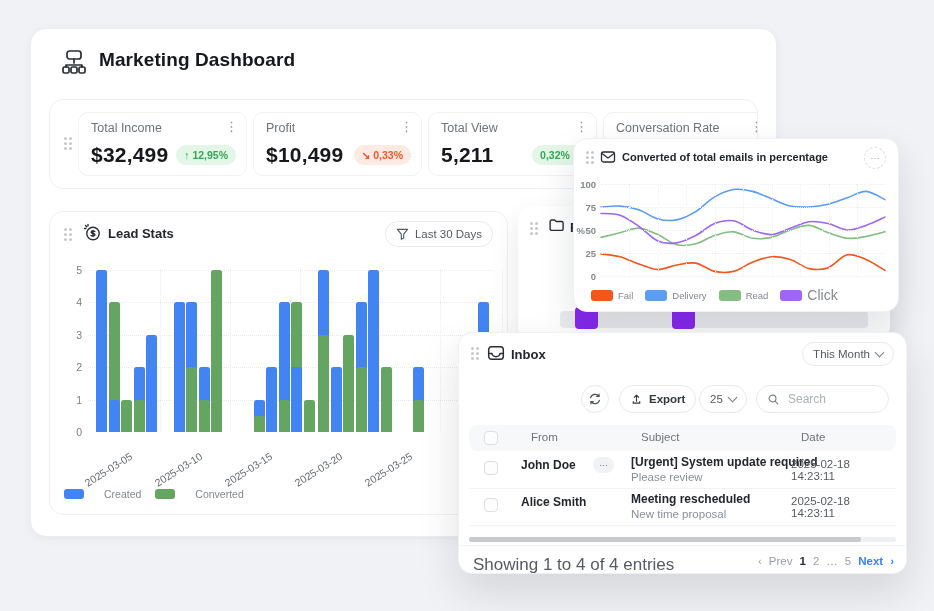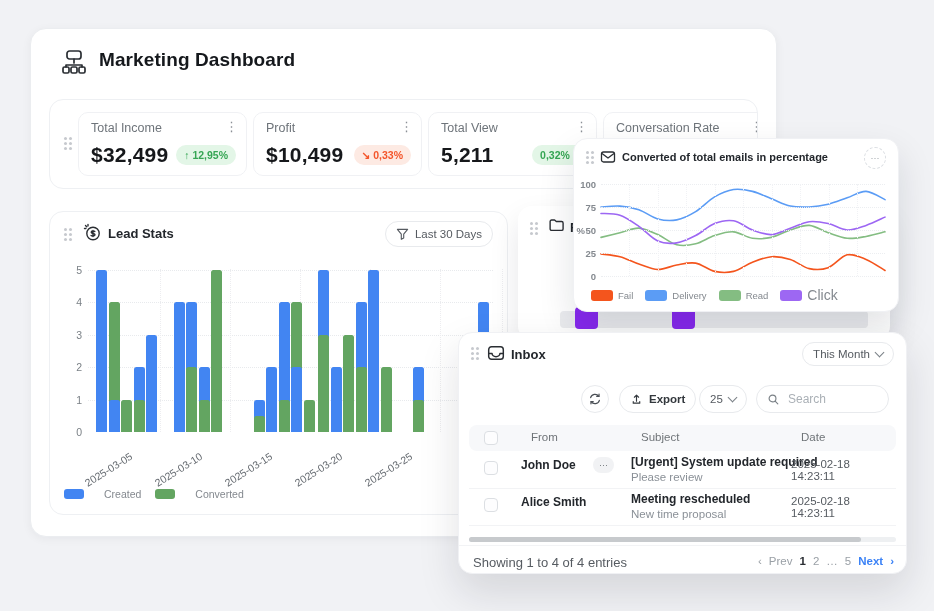--- a/index.html
+++ b/index.html
@@ -55,21 +55,21 @@
   .checkbox{position:absolute;width:14px;height:14px;border:1.5px solid #dcdfe3;border-radius:4px;background:#fdfdfe;box-sizing:border-box;cursor:pointer;}
   .mail-row{position:absolute;left:10px;width:427px;height:37px;border-bottom:1px solid #f2f3f5;}
   .row-name{position:absolute;left:52px;top:7px;font-size:12px;font-weight:600;color:#23272c;}
   .row-menu{position:absolute;left:124px;top:6px;background:#f1f2f4;border-radius:8px;font-size:9px;color:#6f7478;padding:3px 6px;cursor:pointer;}
   .row-subject{position:absolute;left:162px;top:4px;font-size:12px;font-weight:700;color:#23272c;}
   .row-preview{position:absolute;left:162px;top:20px;font-size:11.5px;color:#8a9097;}
   .row-date{position:absolute;left:322px;top:7px;font-size:11.5px;color:#565b61;}
   #inbox-scrollbar{position:absolute;left:10px;top:204px;width:427px;height:5px;background:#eef0f2;border-radius:3px;}
   #inbox-scroll-thumb{position:absolute;left:0;top:0;width:392px;height:5px;background:#c7cacd;border-radius:3px;cursor:pointer;}
   #inbox-footer{position:absolute;left:0;right:0;top:212px;height:28px;border-top:1px solid #f2f3f5;}
-  #footer-summary{position:absolute;left:14px;top:9px;font-size:13px;color:#565b61;text-align:center;}
+  #footer-summary{position:absolute;left:14px;top:9px;font-size:17px;color:#565b61;text-align:center;}
   #pagination{position:absolute;right:12px;top:9px;display:flex;gap:7px;font-size:11.5px;}
   .pg{cursor:pointer;}
   .pg.muted{color:#9aa0a6;}
   .pg.current{color:#2a2e33;font-weight:700;}
   .pg.accent{color:#3b82f6;font-weight:600;}
   svg{display:block;}
 </style>
 </head>
 <body>
 

